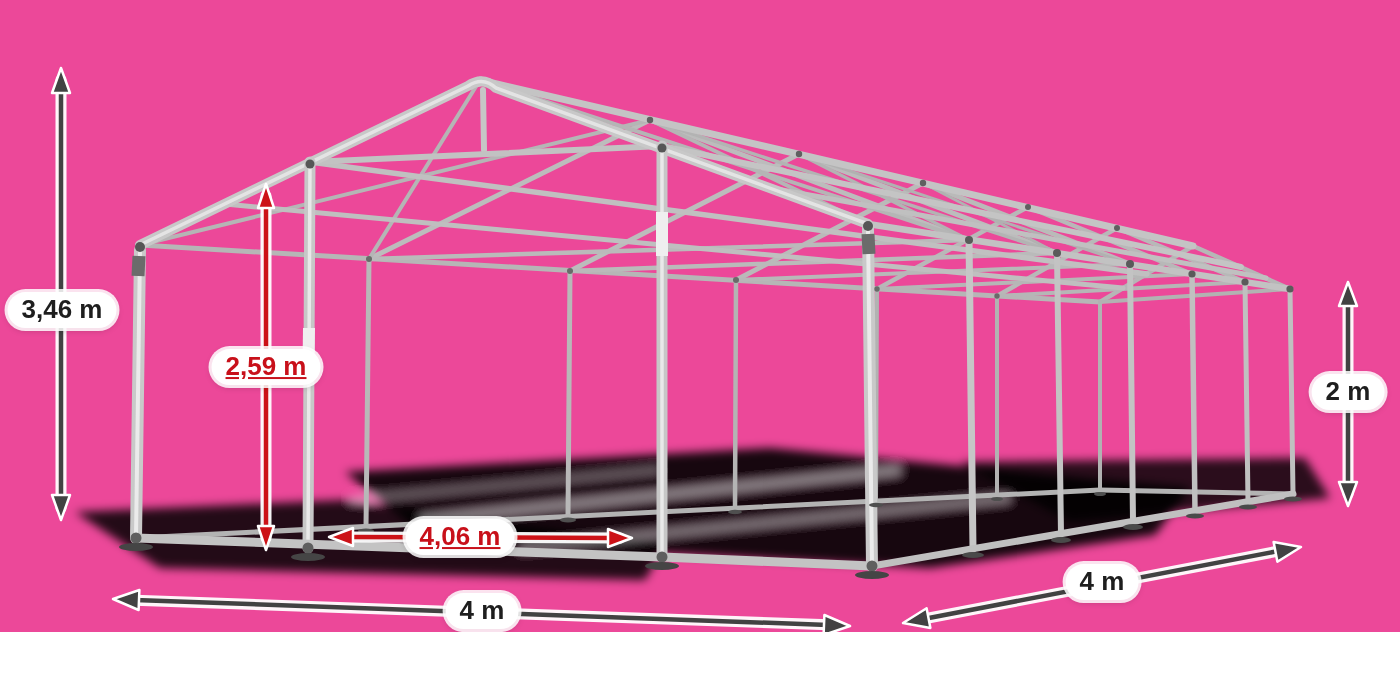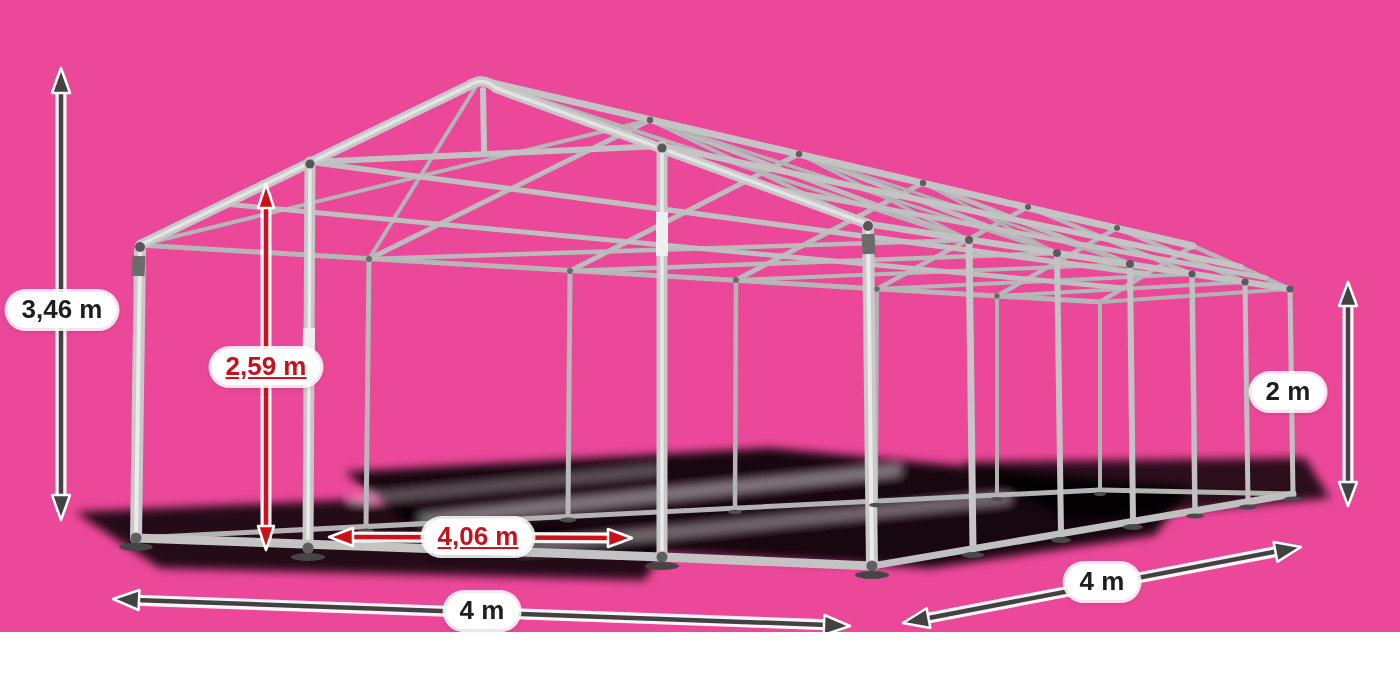--- a/index.html
+++ b/index.html
@@ -197,18 +197,18 @@
       <line x1="1348" y1="296" x2="1348" y2="494" stroke="#ffffff" stroke-width="11" opacity="0.95"></line>
       <line x1="1348" y1="302" x2="1348" y2="486" stroke="#424242" stroke-width="4.5"></line>
       <polygon points="1348,282 1339,306 1357,306" fill="#424242" stroke="#ffffff" stroke-width="2.5" stroke-linejoin="round"></polygon>
       <polygon points="1348,506 1339,482 1357,482" fill="#424242" stroke="#ffffff" stroke-width="2.5" stroke-linejoin="round"></polygon>
     </g>
   </g>
 </svg>
 
 <div class="pill dark" style="left:62px;top:310px">3,46 m</div>
 <div class="pill red" style="left:266px;top:367px">2,59 m</div>
-<div class="pill red" style="left:478px;top:537px">4,06 m</div>
+<div class="pill red" style="left:460px;top:537px">4,06 m</div>
 <div class="pill dark" style="left:482px;top:611px">4 m</div>
 <div class="pill dark" style="left:1102px;top:582px">4 m</div>
-<div class="pill dark" style="left:1288px;top:392px">2 m</div>
+<div class="pill dark" style="left:1348px;top:392px">2 m</div>
 
 </div>
 
 </body></html>

